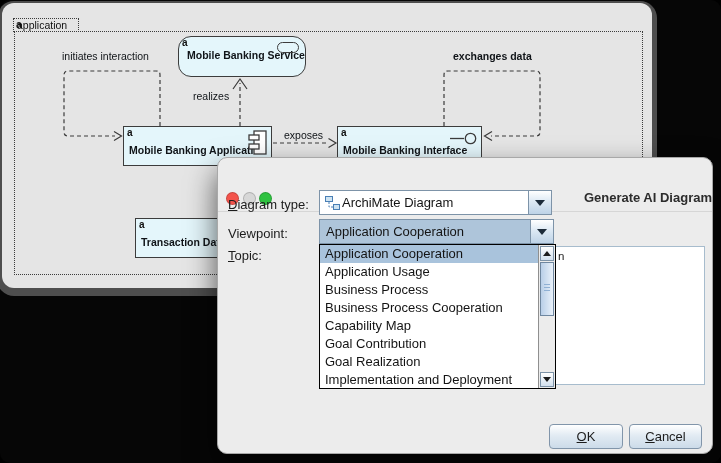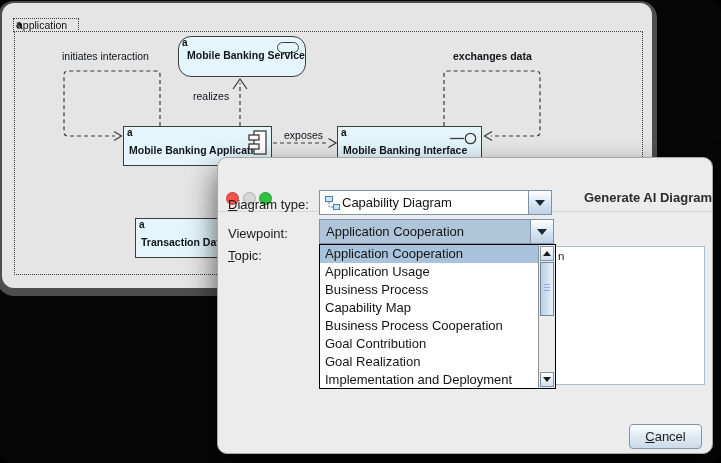--- a/index.html
+++ b/index.html
@@ -170,21 +170,21 @@
 
     <div class="combo" style="left:101px;top:32px;width:233px;height:25px;">
       <div class="value">
         <svg width="17" height="17" style="margin-right:1px;flex:none;">
           <g stroke="#4a7fb5" stroke-width="1" fill="#cfe4f2">
             <rect x="1.5" y="2.5" width="7" height="5"></rect>
             <rect x="9.5" y="10.5" width="6" height="5"></rect>
           </g>
           <path d="M5,8 L5,13 L9,13" stroke="#4a7fb5" stroke-width="1" fill="none" stroke-dasharray="2,1.5"></path>
         </svg>
-        <span>Capability Diagram</span>
+        <span>ArchiMate Diagram</span>
       </div>
       <div class="arrow-btn">
         <div class="tri-down"></div>
       </div>
     </div>
 
     <div class="dlabel" style="left:10px;top:68px;">Viewpoint:</div>
 
     <div class="combo combo-open" style="left:101px;top:61px;width:235px;height:25px;">
       <div class="value" style="padding-left:6px;">Application Cooperation</div>
@@ -196,37 +196,40 @@
     <div class="dlabel" style="left:10px;top:90px;"><span class="mn">T</span><span>opic:</span></div>
 
     <div class="textarea"></div>
     <span class="topic-fragment">n</span>
 
     <div class="popup">
       <div class="dd-items">
           <div class="dd-item selected">Application Cooperation</div>
           <div class="dd-item">Application Usage</div>
           <div class="dd-item">Business Process</div>
+          <div class="dd-item">Business Process Cooperation</div>
           <div class="dd-item">Capability Map</div>
-          <div class="dd-item">Business Process Cooperation</div>
           <div class="dd-item">Goal Contribution</div>
           <div class="dd-item">Goal Realization</div>
           <div class="dd-item">Implementation and Deployment</div>
         </div>
       <div class="sb">
         <div class="sb-btn sb-up">
             <div class="tri-up-s"></div>
           </div>
         <div class="sb-thumb">
             <div class="sb-grip"></div>
           </div>
         <div class="sb-btn sb-down">
             <div class="tri-down-s"></div>
           </div>
       </div>
     </div>
 
+    <div class="btn btn-ok">
+        <span><span class="mn">O</span><span>K</span></span>
+      </div>
     <div class="btn btn-cancel">
         <span><span class="mn">C</span><span>ancel</span></span>
       </div>
   </div>
 
 </div>
 
 </body></html>

